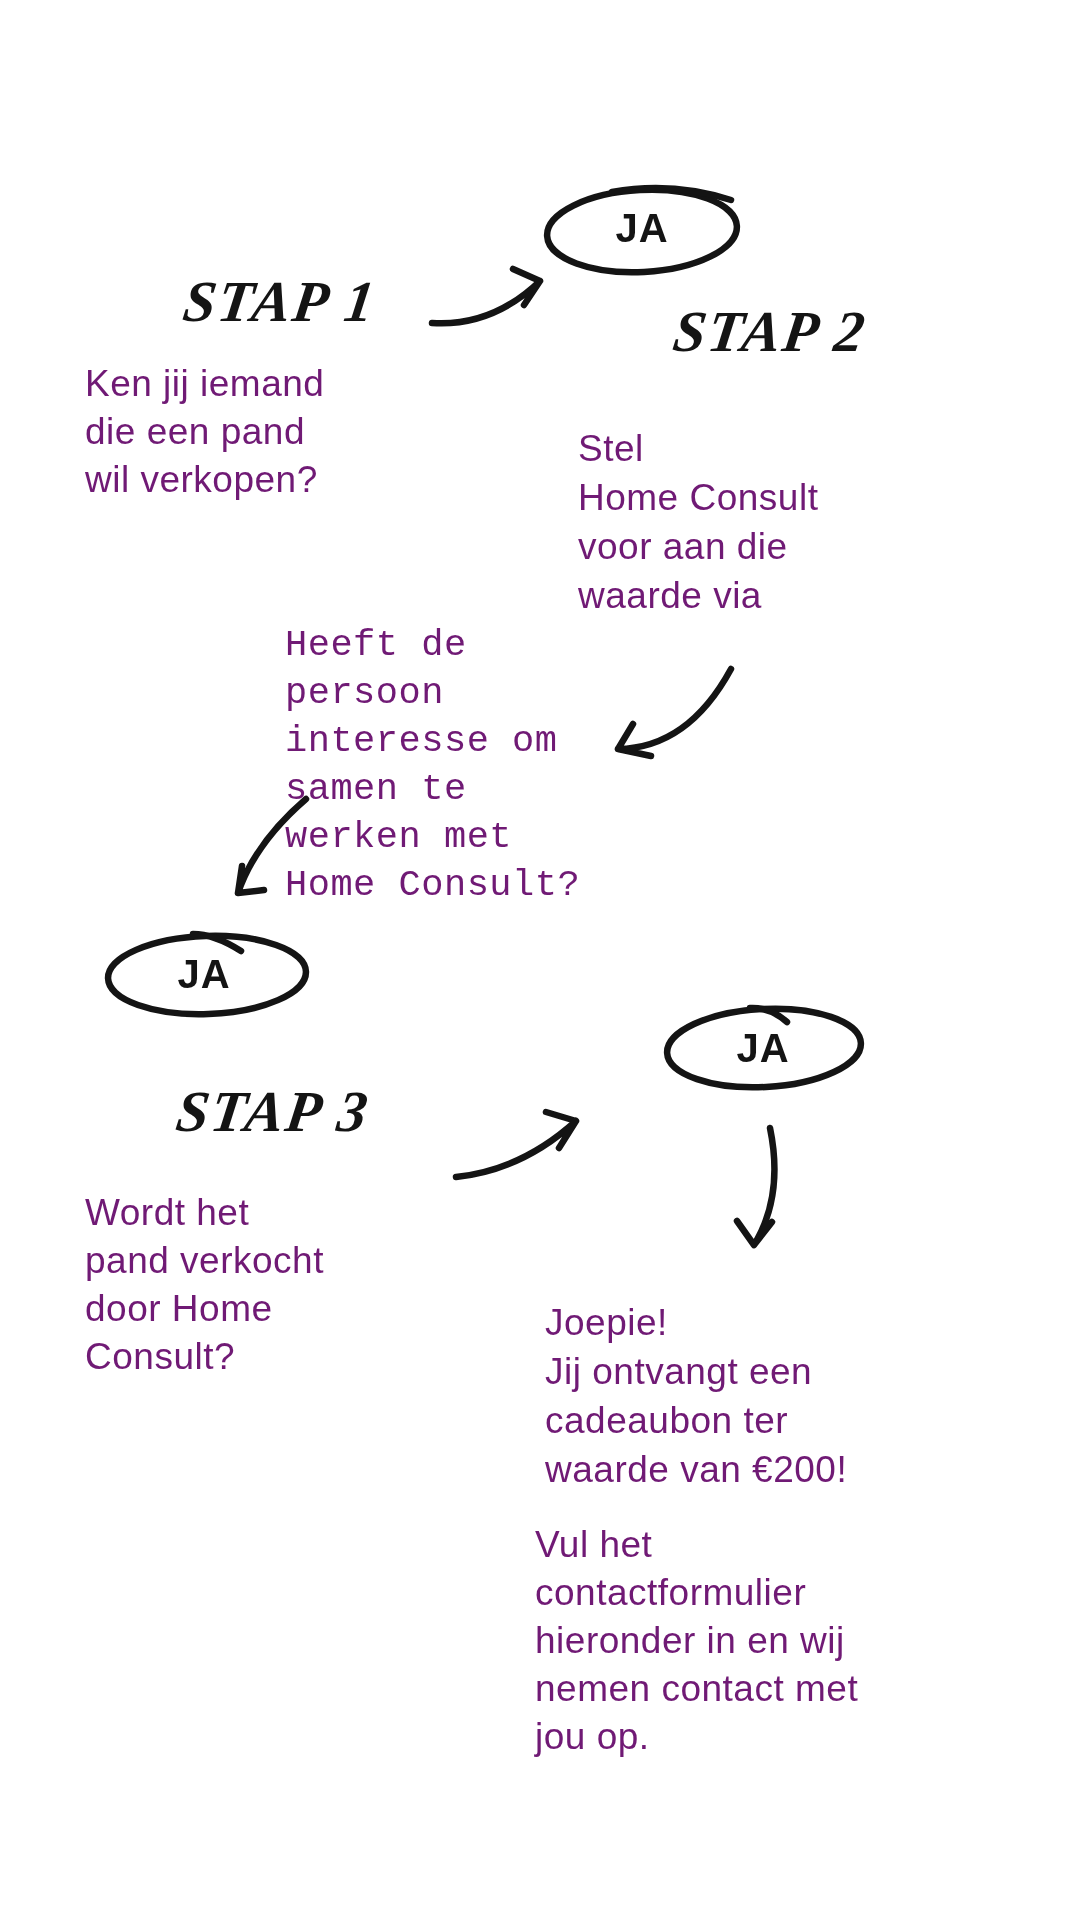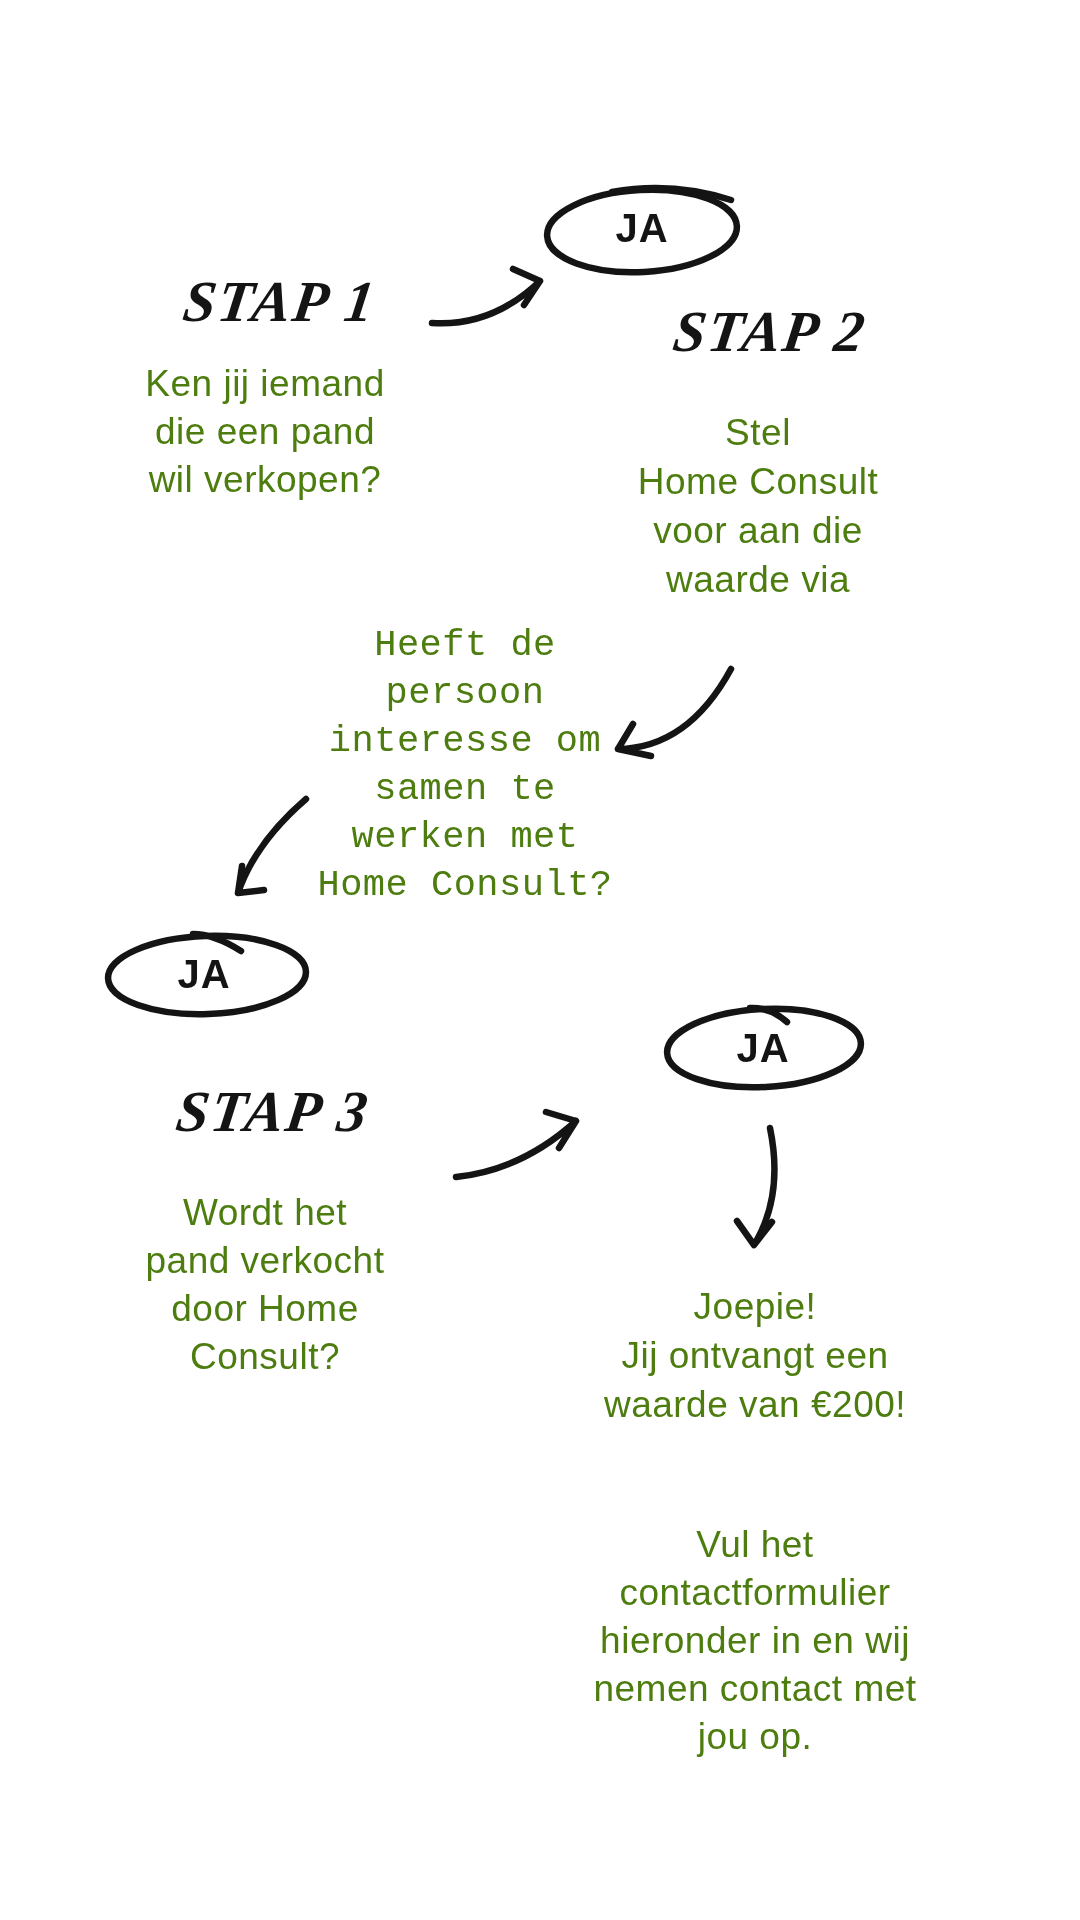--- a/index.html
+++ b/index.html
@@ -6,27 +6,27 @@
   #canvas{
     position:relative;
     width:1080px;height:1920px;
     background:#ffffff;
     color:#1b1b1b;
     font-family:"Liberation Sans",sans-serif;
     overflow:hidden;
   }
   .abs{position:absolute;}
   .body-block{
-    text-align:center;
+    text-align:left;
     font-size:37px;
     line-height:48px;
     letter-spacing:0.5px;
-    color:#4d7c0f;
+    color:#701a75;
   }
-  .step2-block{line-height:49px;}
+  .step2-block{line-height:49px;margin-top:16px;}
   .step-title{
     text-align:center;
     font-family:"Liberation Serif",serif;
     font-style:italic;
     font-weight:700;
     font-size:58px;
     letter-spacing:2px;
     transform:skewX(-8deg);
     color:#141414;
     white-space:nowrap;
@@ -114,20 +114,21 @@
   <div class="abs body-block" style="left:85px;top:1189px;width:360px;">
     <div>Wordt het</div>
     <div>pand verkocht</div>
     <div>door Home</div>
     <div>Consult?</div>
   </div>
 
   <div class="abs body-block step2-block" style="left:545px;top:1282px;width:420px;">
     <div class="bold">Joepie!</div>
     <div>Jij ontvangt een</div>
+    <div>cadeaubon ter</div>
     <div><span>waarde van </span><span class="bold">€200</span><span>!</span></div>
   </div>
 
   <div class="abs body-block" style="left:535px;top:1521px;width:440px;">
     <div>Vul het</div>
     <div>contactformulier</div>
     <div>hieronder in en wij</div>
     <div>nemen contact met</div>
     <div>jou op.</div>
   </div>

